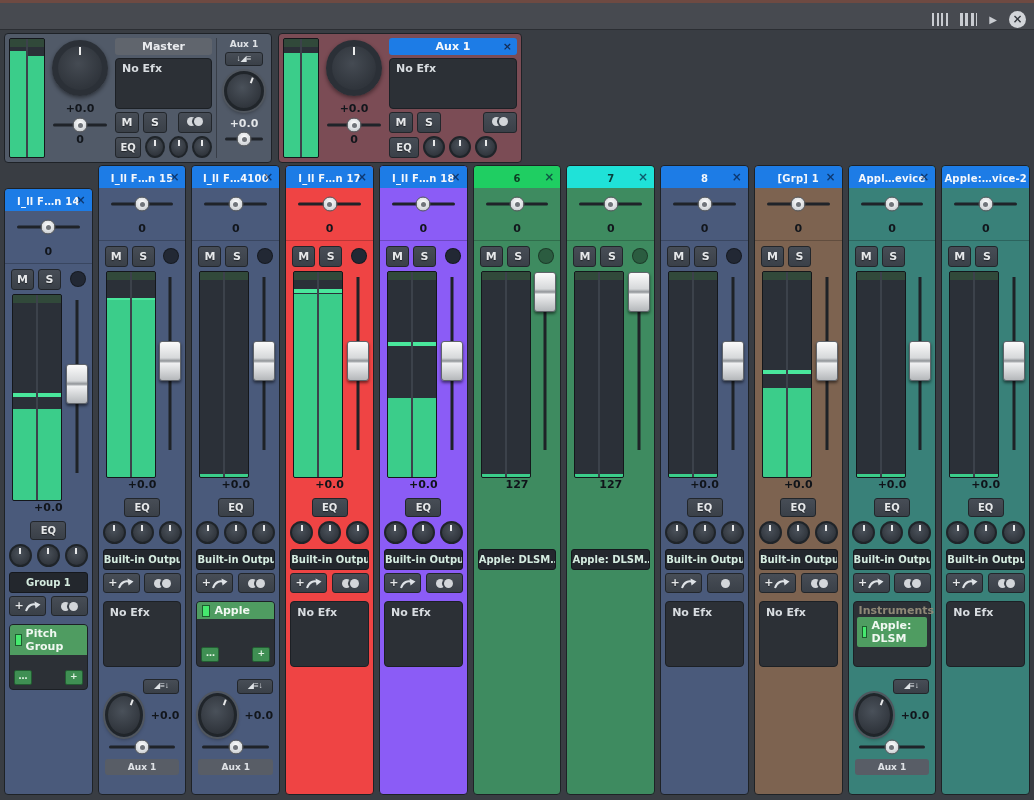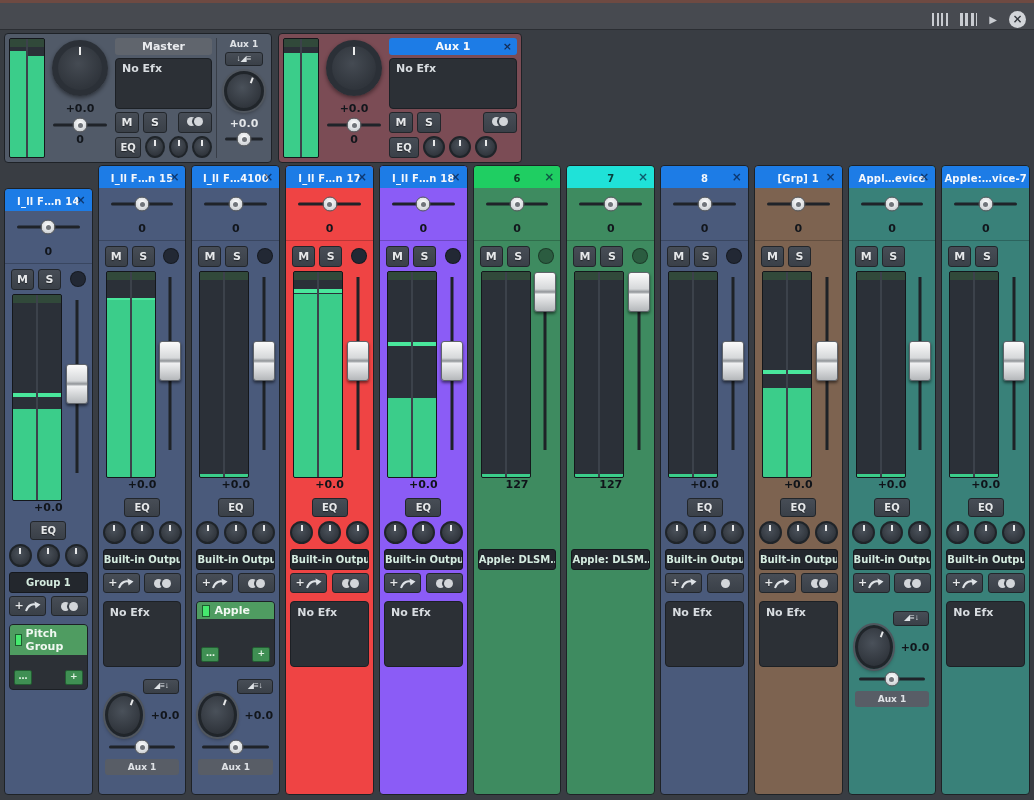--- a/index.html
+++ b/index.html
@@ -1012,38 +1012,46 @@
         <svg class="arrow-svg" width="16" height="12" viewBox="0 0 16 12">
           <path d="M1 11 C3 5, 8 3, 12 5" fill="none" stroke="#dfe3e7" stroke-width="2"></path>
           <path d="M9.5 1.5 L15.5 4.5 L10.5 8.5 Z" fill="#dfe3e7"></path>
         </svg>
       </button>
       <button class="sq-btn wide-btn mode-btn">
         <span class="dot d1"></span>
           <span class="dot d2"></span>
       </button>
     </div>
+    <div class="efxbox efx-ch">
+      <div class="efx-instr">Instruments</div>
+      <div class="efx-plug inner">
+        <span class="led"></span>
+        <span class="plug-name">Apple: DLSM</span>
+      </div>
+
+    </div>
     <div class="aux-sec">
       <div class="aux-iconrow">
         <button class="iconbtn" style="width:36px;height:15px">◢≡↓</button>
       </div>
       <div class="aux-knobrow">
         <span class="knob aux"></span>
         <span class="aux-val">+0.0</span>
       </div>
       <div class="hslider">
         <div class="h-track"></div>
           <div class="h-handle"></div>
       </div>
       <div class="aux-label">Aux 1</div>
     </div>
   </div>
     <div class="strip" style="background: rgb(57, 129, 121);">
     <div class="ch-header" style="background: rgb(29, 124, 230);">
-      <span class="ch-name" style="color: rgb(244, 247, 251);">Apple:…vice-7</span>
+      <span class="ch-name" style="color: rgb(244, 247, 251);">Apple:…vice-2</span>
       
     </div>
     <div class="pan-row">
       <div class="hslider">
           <div class="h-track"></div>
           <div class="h-handle"></div>
         </div>
     </div>
     <div class="pan-val">0</div>
     <div class="ms-row">

